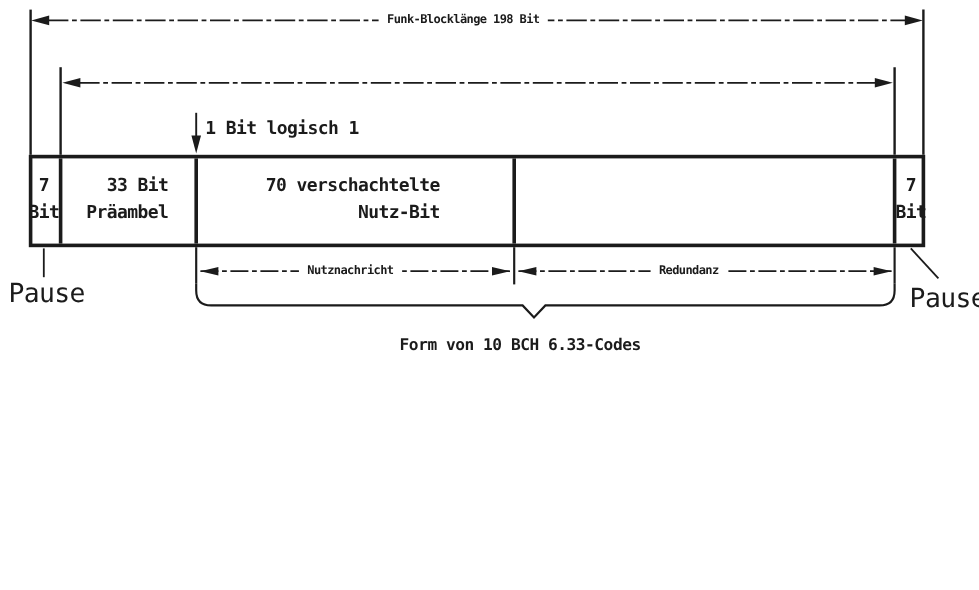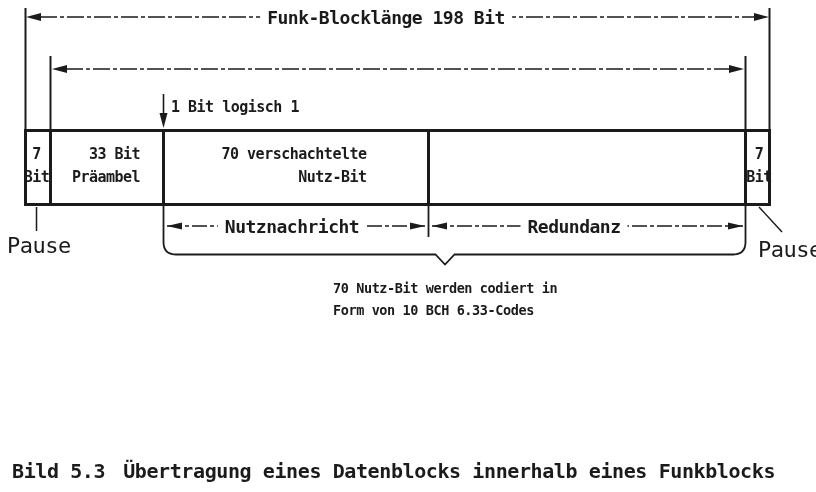--- a/index.html
+++ b/index.html
@@ -6,21 +6,21 @@
   .page{
     position:relative;width:816px;height:492px;background:#ffffff;
     font-family:"DejaVu Sans Mono","Liberation Mono",monospace;
     color:#1b1b1b;overflow:hidden;
   }
   .lines-svg{position:absolute;left:0;top:0;z-index:0;}
   .abs{position:absolute;z-index:1;white-space:nowrap;}
   .dim-label{
     transform:translate(-50%,-50%);
     background:#ffffff;padding:0 7px;
-    font-size:18px;letter-spacing:-0.5px;font-weight:bold;
+    font-size:10px;letter-spacing:-0.5px;font-weight:bold;
   }
   .marker-label{font-size:15px;letter-spacing:-0.5px;font-weight:bold;}
   .pause-label{font-size:22px;letter-spacing:-0.5px;font-weight:normal;}
   .cell{
     position:absolute;top:131px;height:73px;z-index:1;
     display:flex;align-items:center;justify-content:center;
   }
   .cell-text{
     font-size:15px;line-height:23px;letter-spacing:-0.5px;font-weight:bold;
     text-align:right;margin-top:-4px;
@@ -131,21 +131,17 @@
 
   <div class="abs dim-label" style="left:574px;top:226px;">Redundanz</div>
 
   <div class="abs dim-label" style="left:292px;top:226px;">Nutznachricht</div>
 
   <div class="abs pause-label" style="left:7px;top:233px;">Pause</div>
 
   <div class="abs pause-label" style="left:758px;top:237px;">Pause</div>
 
   <div class="abs note">
-    <div>70 Nutz-Bit werden codiert in</div>
     <div>Form von 10 BCH 6.33-Codes</div>
   </div>
 
-  <div class="abs caption">
-    <span>Bild 5.3</span><span class="cap-text">Übertragung eines Datenblocks innerhalb eines Funkblocks</span>
-  </div>
 
 </div>
 
 </body></html>

